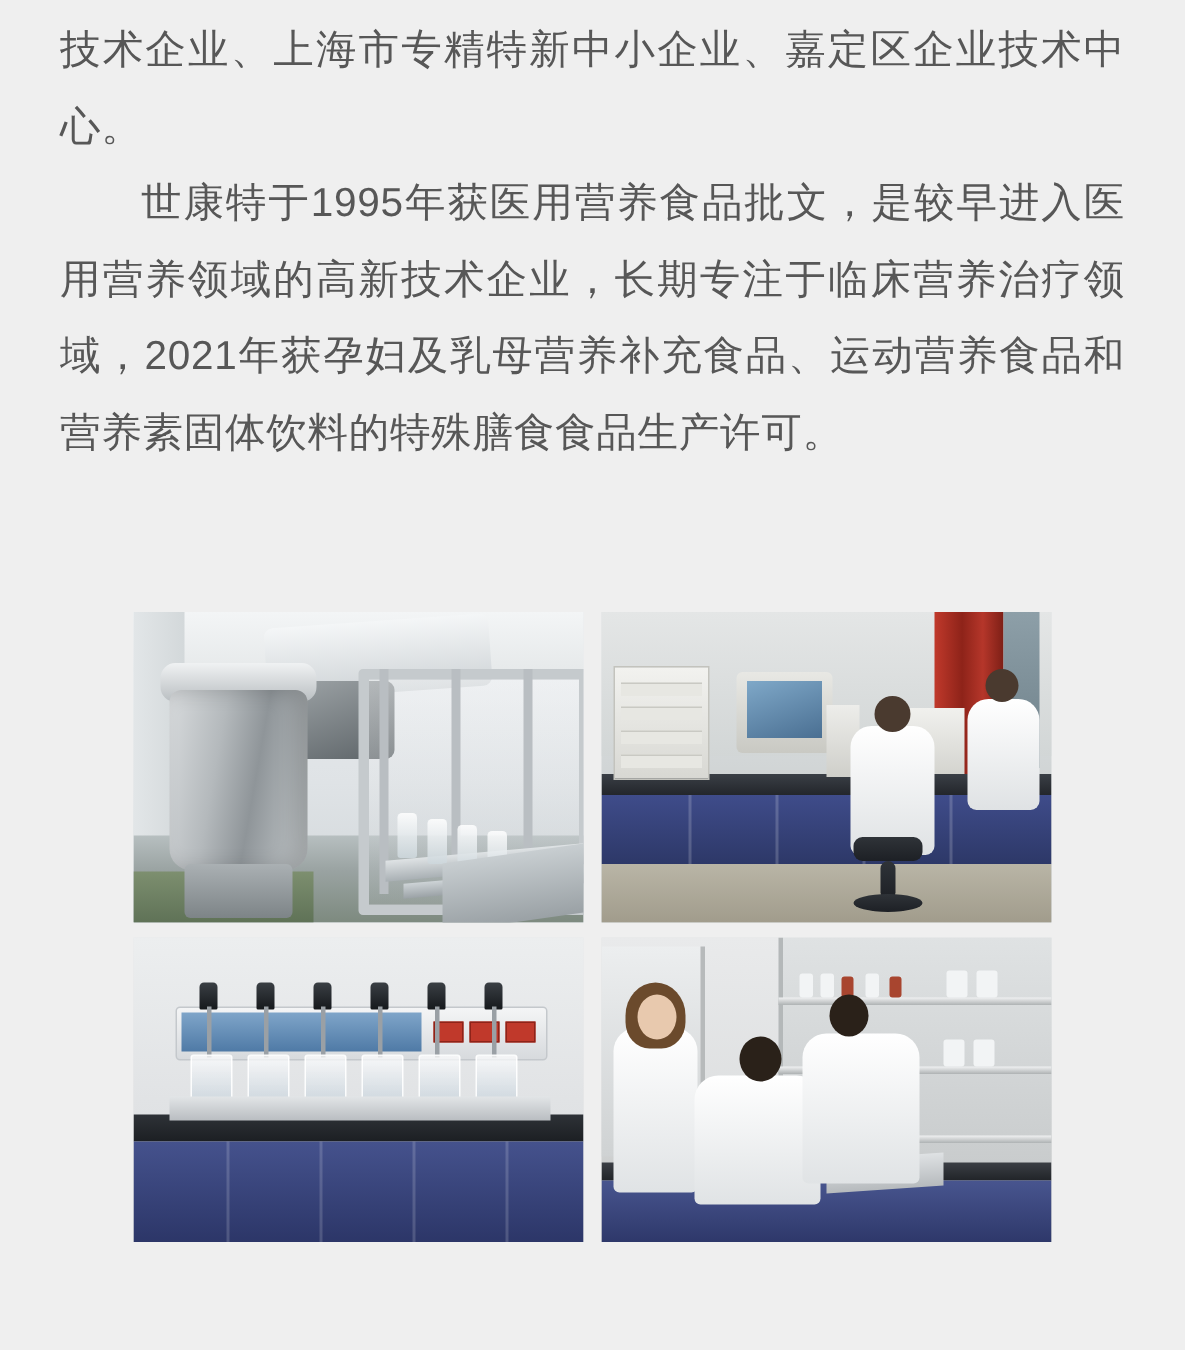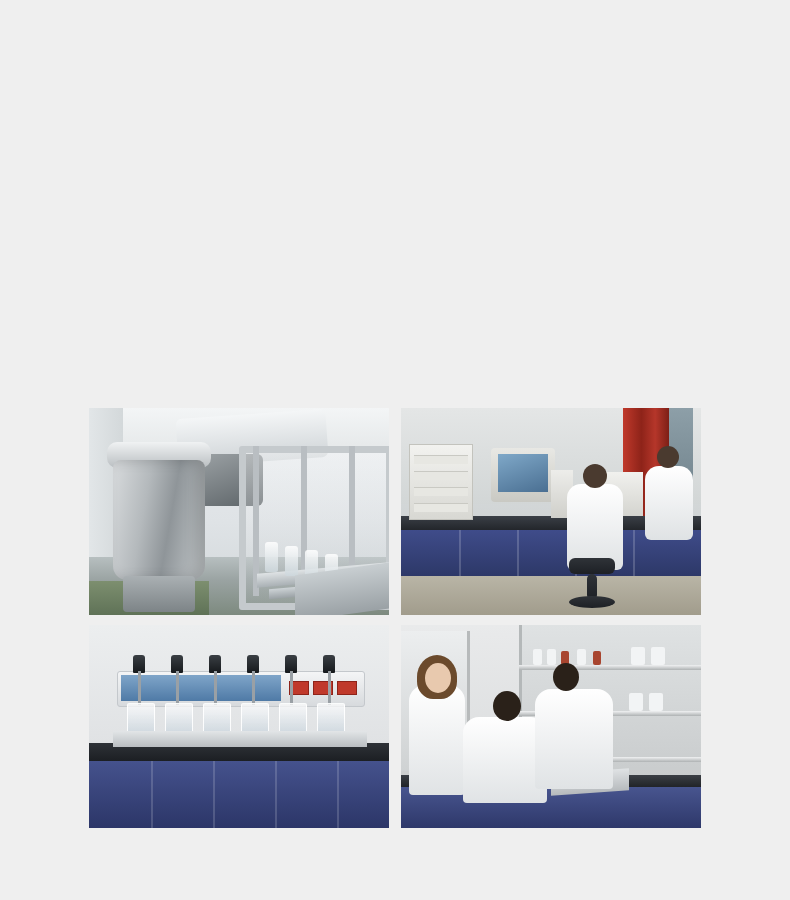--- a/index.html
+++ b/index.html
@@ -292,20 +292,24 @@
     position:absolute; left:150px; top:146px; width:78px; height:22px;
     background: linear-gradient(180deg,#dfe2e4,#b6babd);
     transform: skewY(-4deg);
   }
 </style>
 </head>
 <body>
 
 <div class="page">
 
+  <div class="text-block">
+    <p class="para">技术企业、上海市专精特新中小企业、嘉定区企业技术中心。</p>
+    <p class="para indent">世康特于1995年获医用营养食品批文，是较早进入医用营养领域的高新技术企业，长期专注于临床营养治疗领域，2021年获孕妇及乳母营养补充食品、运动营养食品和营养素固体饮料的特殊膳食食品生产许可。</p>
+  </div>
 
   <div class="gallery">
 
     <div class="photo p1">
       <div class="ceiling"></div>
       <div class="wallL"></div>
       <div class="floor"></div>
       <div class="floorgreen"></div>
       <div class="arm"></div>
       <div class="armhead"></div>

